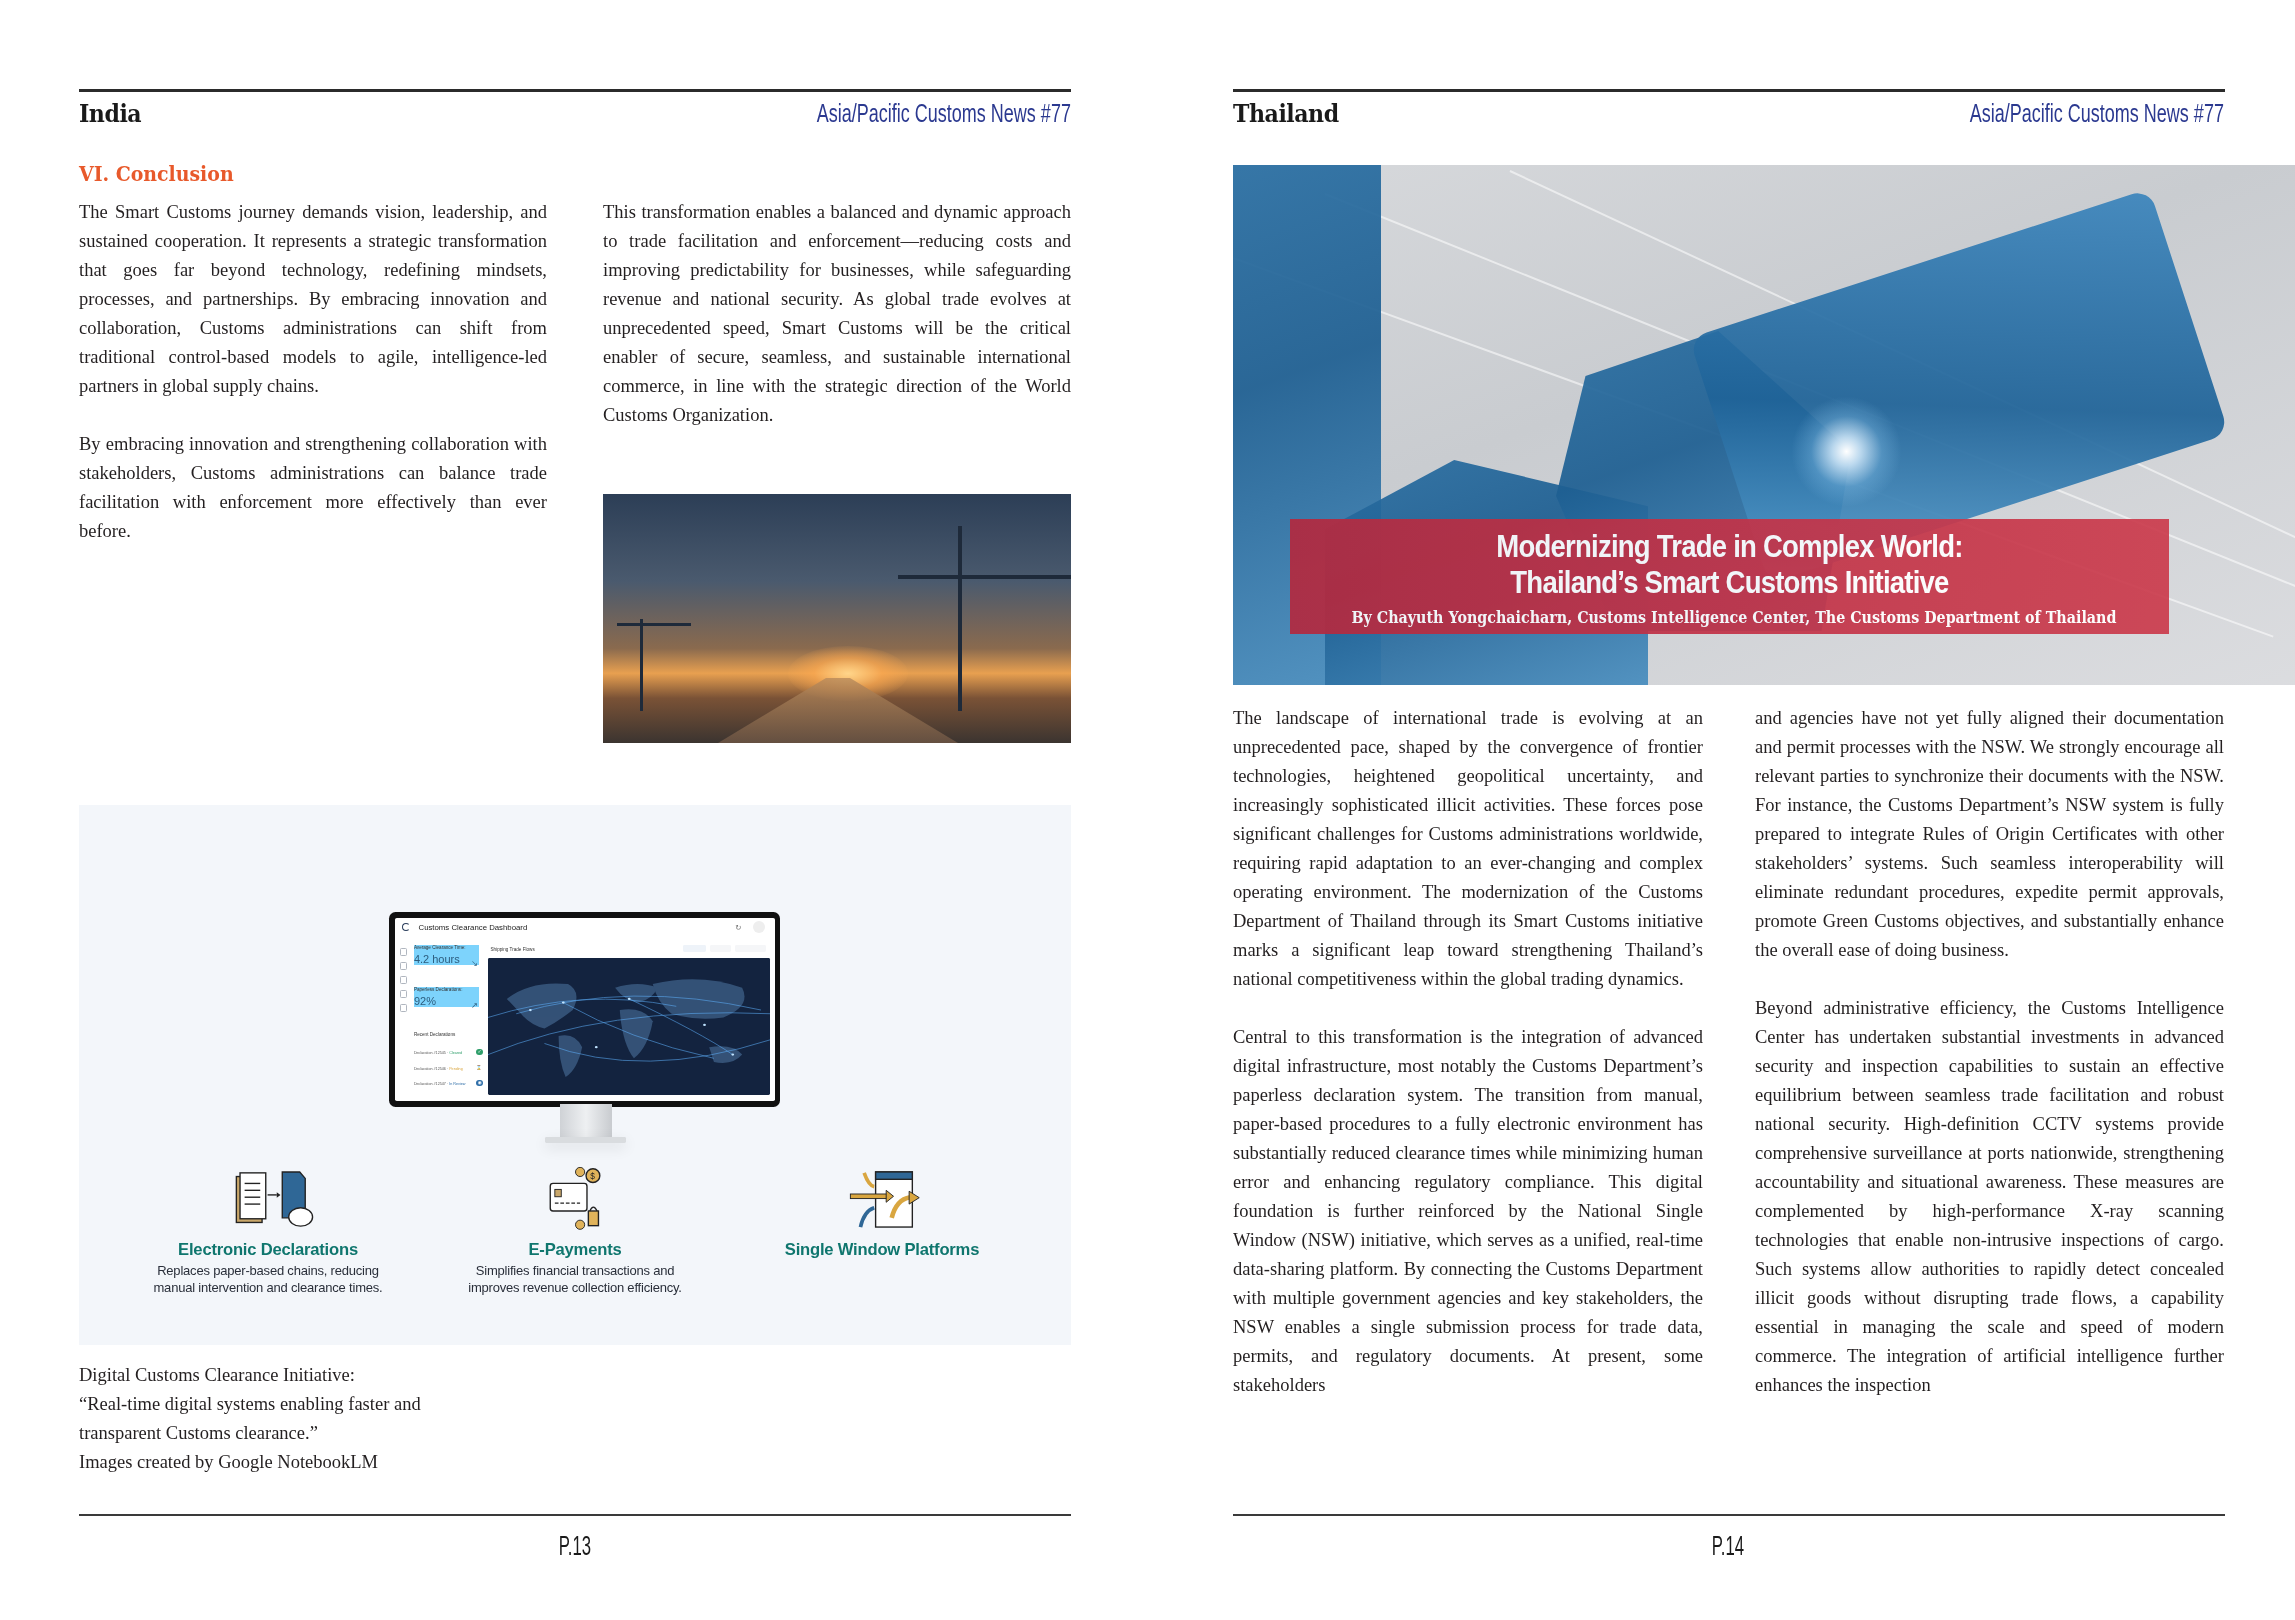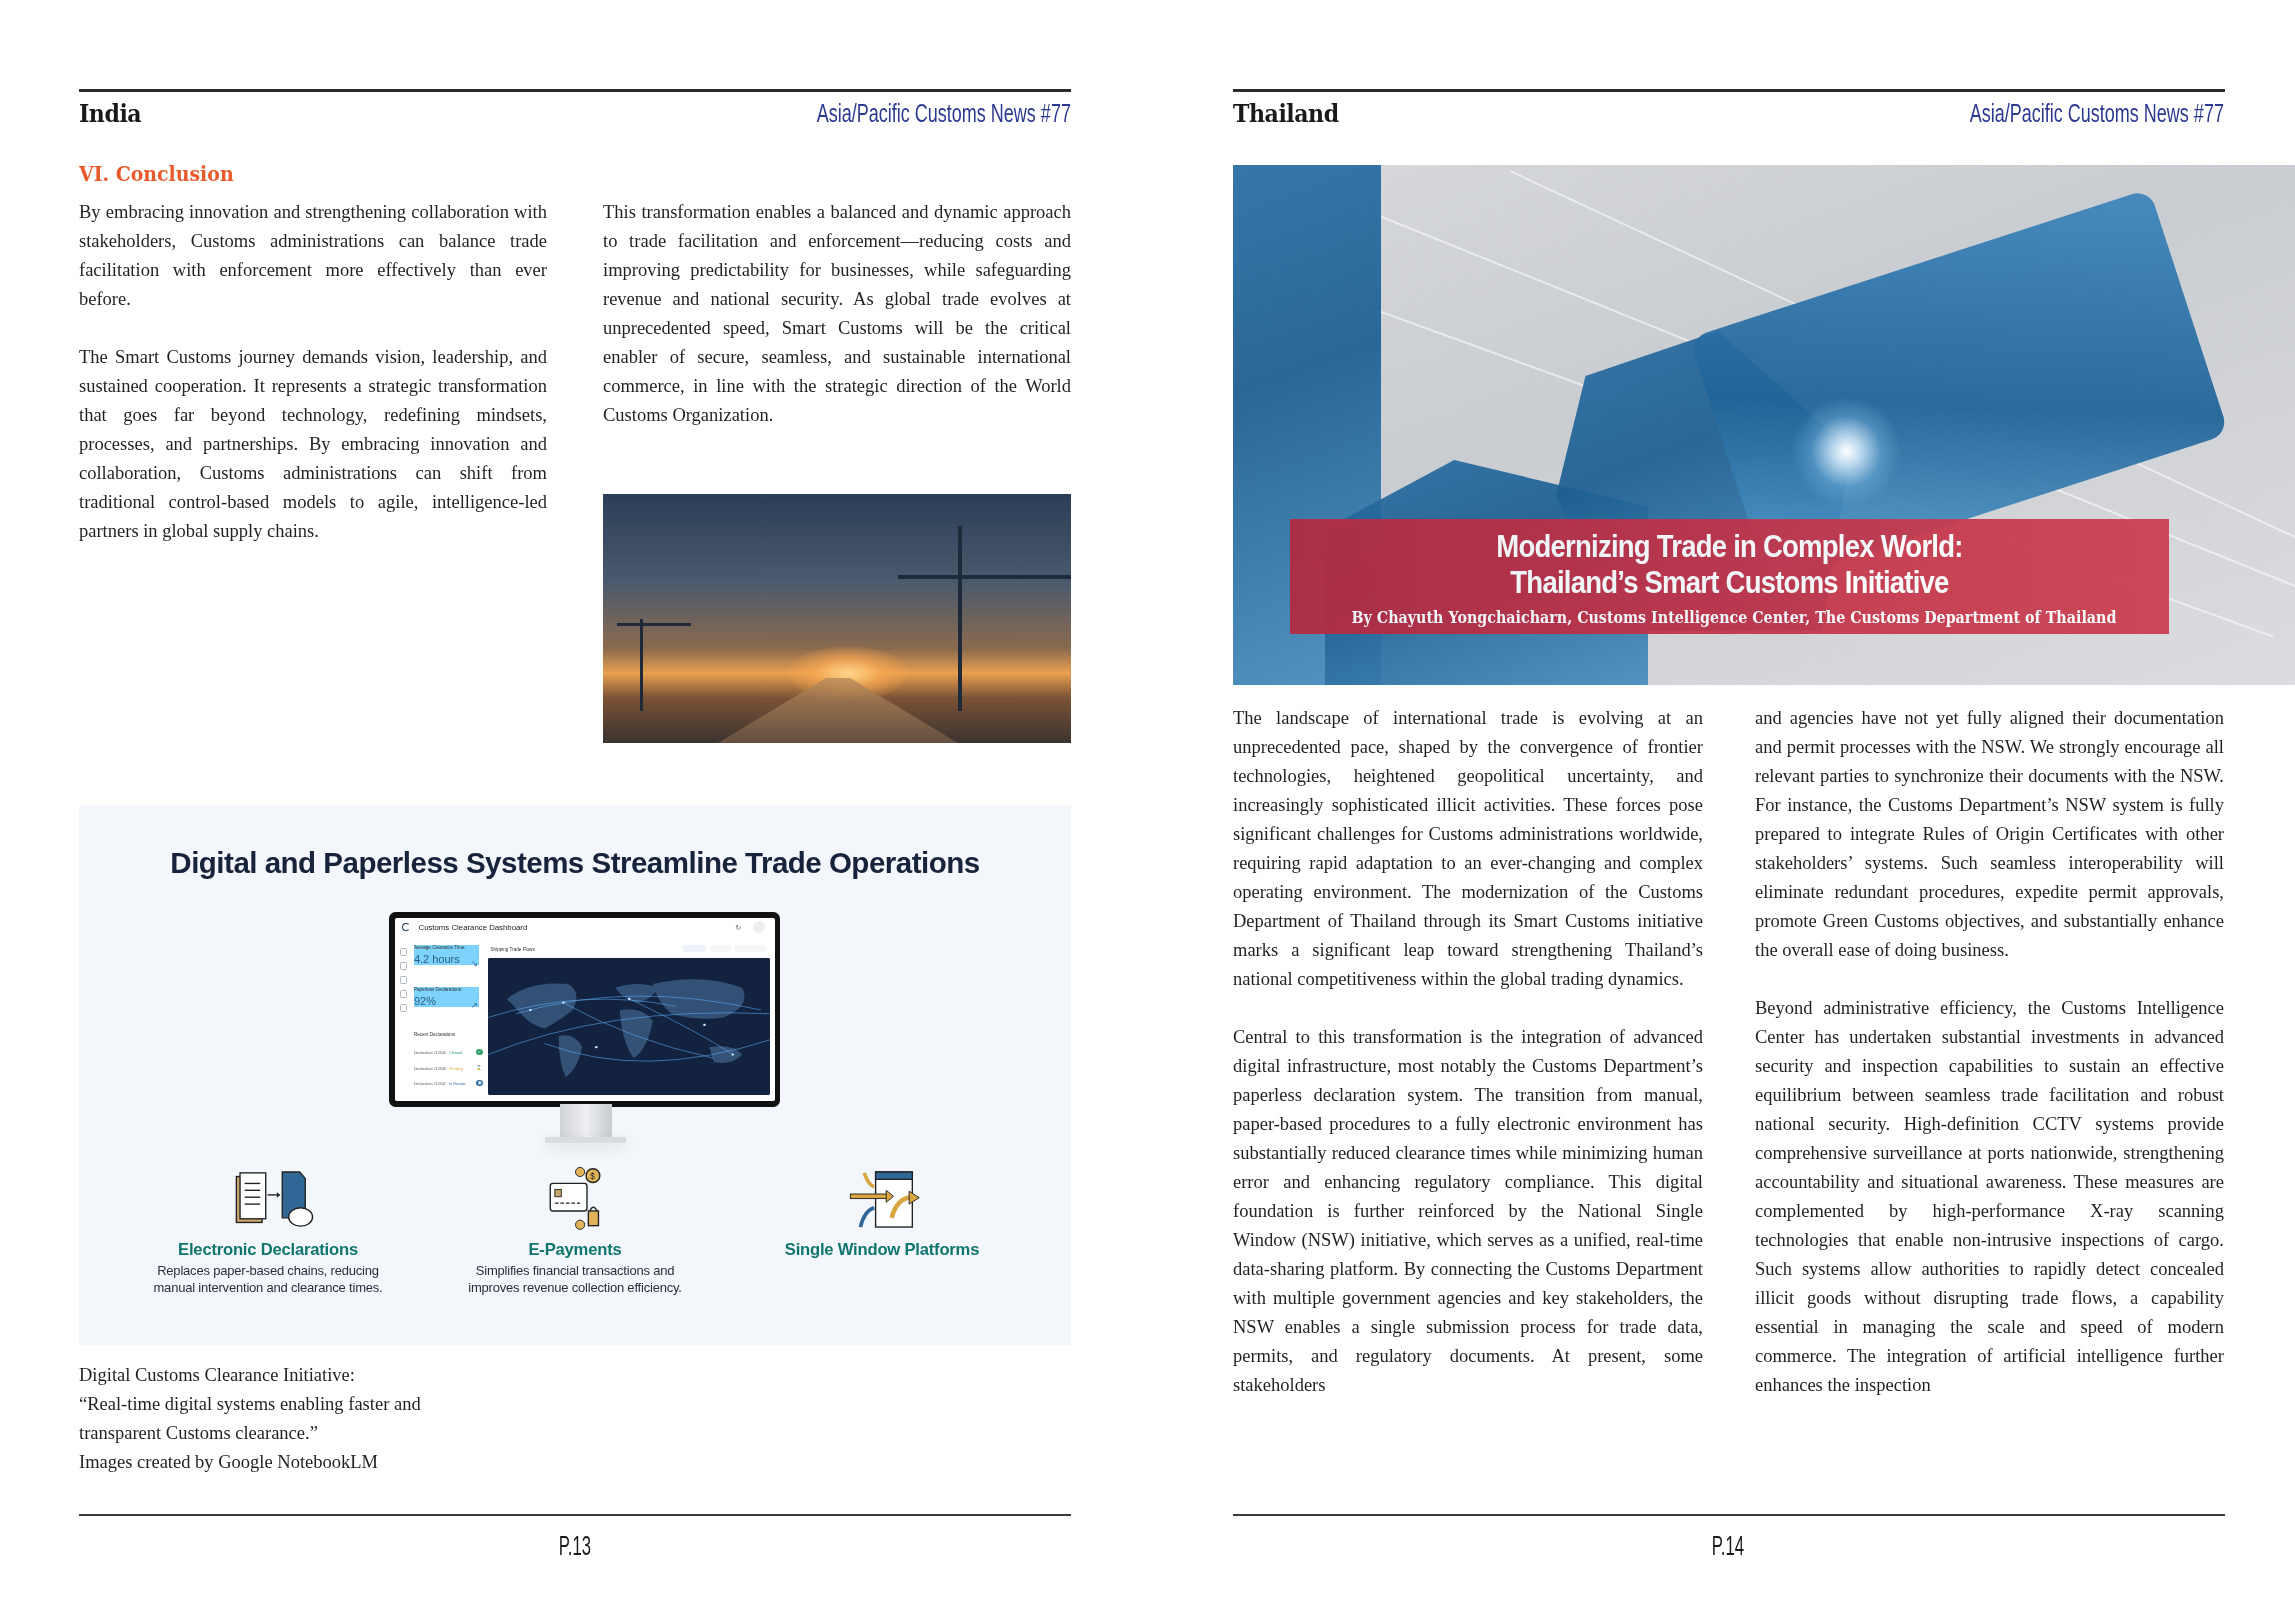--- a/index.html
+++ b/index.html
@@ -82,39 +82,38 @@
 </head>
 <body>
 
 <div class="rule" style="left:79px; top:89px; width:992px;"></div>
 <div class="country" style="left:79px;">India</div>
 <div class="masthead" style="right:1224px;">Asia/Pacific Customs News #77</div>
 
 <div class="section-heading">VI. Conclusion</div>
 
 <div class="col" style="left:79px; top:198px; width:468px;">
+  <p>The Smart Customs journey demands vision, leadership, and sustained cooperation. It represents a strategic transformation that goes far beyond technology, redefining mindsets, processes, and partnerships. By embracing innovation and collaboration, Customs administrations can shift from traditional control-based models to agile, intelligence-led partners in global supply chains.</p>
   <p>By embracing innovation and strengthening collaboration with stakeholders, Customs administrations can balance trade facilitation with enforcement more effectively than ever before.</p>
-  <p>The Smart Customs journey demands vision, leadership, and sustained cooperation. It represents a strategic transformation that goes far beyond technology, redefining mindsets, processes, and partnerships. By embracing innovation and collaboration, Customs administrations can shift from traditional control-based models to agile, intelligence-led partners in global supply chains.</p>
 </div>
 
 <div class="col" style="left:603px; top:198px; width:468px;">
   <p>This transformation enables a balanced and dynamic approach to trade facilitation and enforcement—reducing costs and improving predictability for businesses, while safeguarding revenue and national security. As global trade evolves at unprecedented speed, Smart Customs will be the critical enabler of secure, seamless, and sustainable international commerce, in line with the strategic direction of the World Customs Organization.</p>
 </div>
 
 <div class="quote-photo">
   <div class="sun"></div>
   <div class="crane" style="left:355px; top:32px; width:3.7px; height:185px;"></div>
   <div class="crane" style="left:295px; top:81px; width:175px; height:3.7px;"></div>
   <div class="crane" style="left:37px; top:125px; width:2.8px; height:92px;"></div>
   <div class="crane" style="left:14px; top:129px; width:74px; height:2.8px;"></div>
   <div class="road"></div>
 </div>
 
 <div class="infographic">
-  <div class="info-title">Digital and Paperless Systems Streamline Trade Operations</div>
 
   <div class="monitor">
     <div class="screen">
       <div class="dash-logo"></div>
       <div class="dash-title">Customs Clearance Dashboard</div>
       <div class="dash-refresh">↻</div>
       <div class="dash-avatar"></div>
       <div class="dash-side">
         <span></span>
         <span></span>

